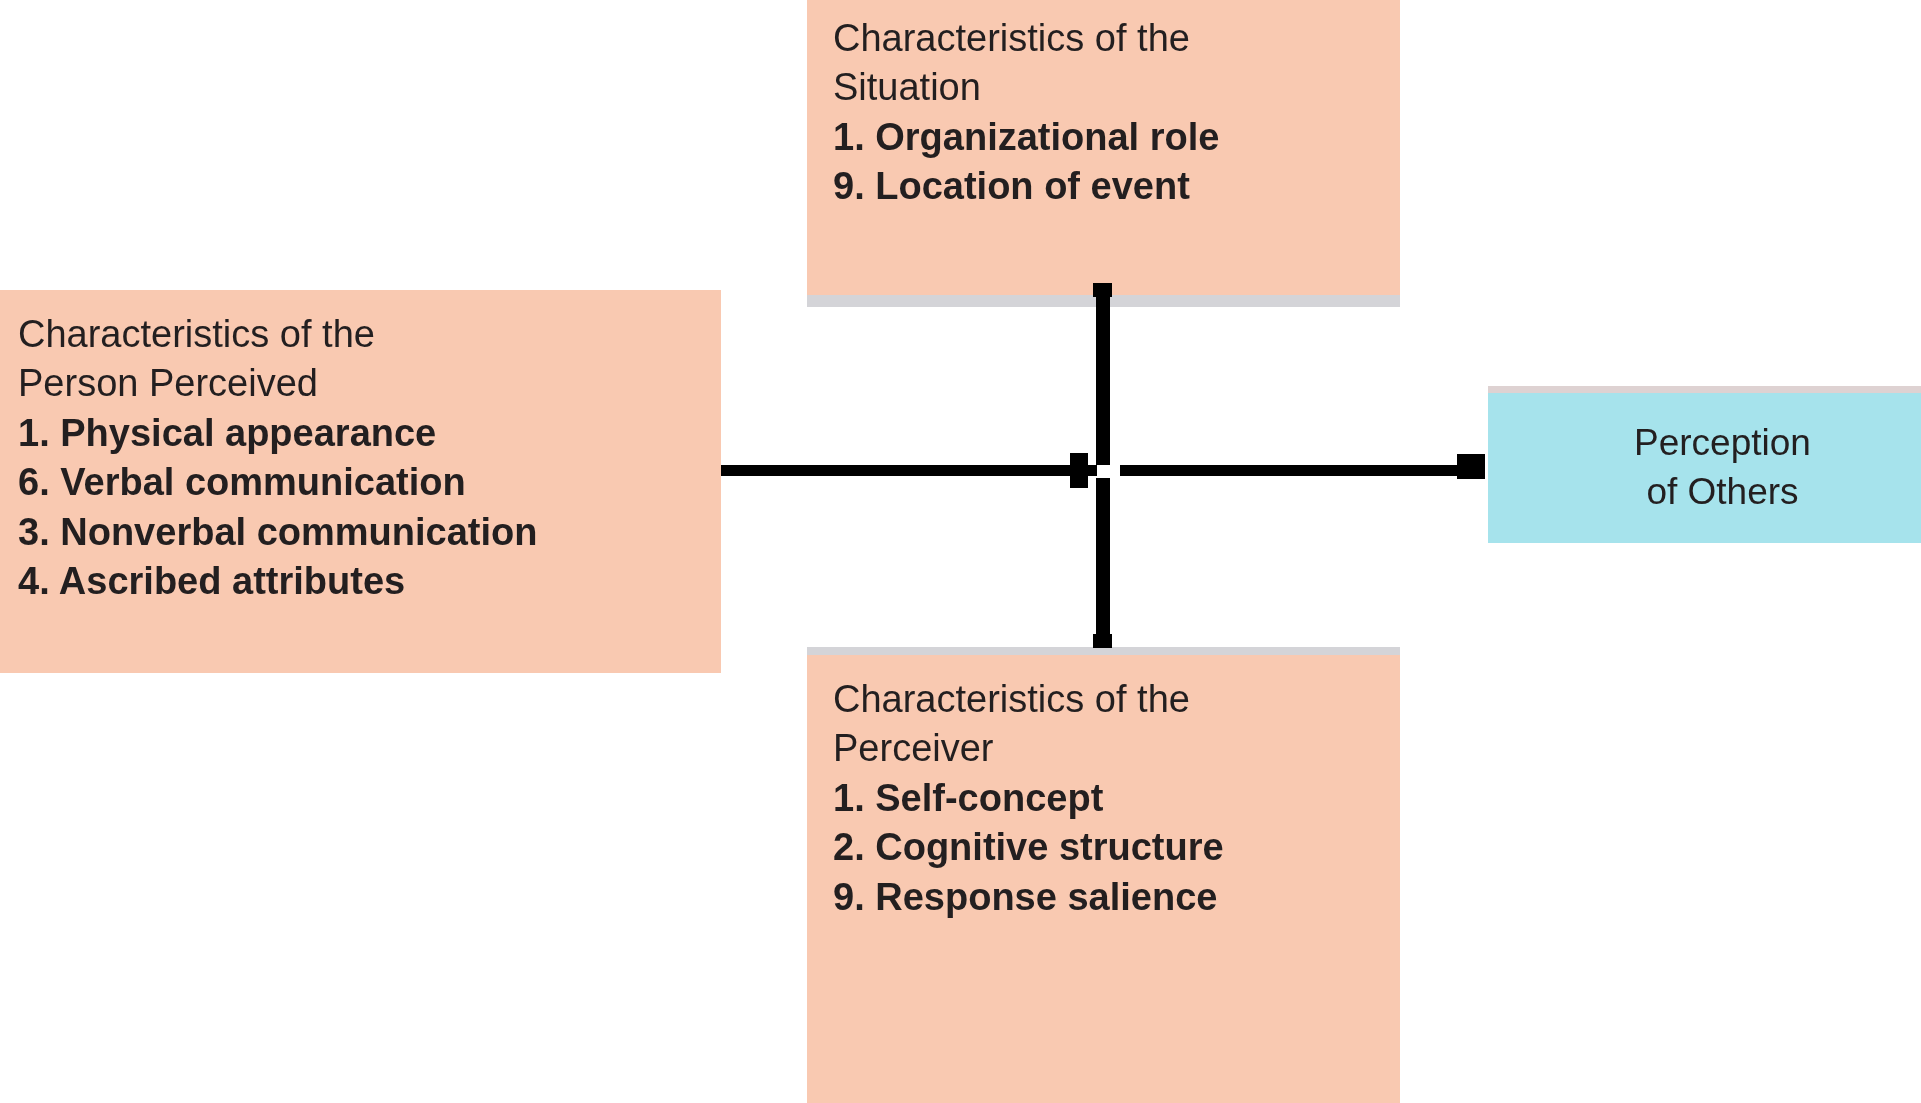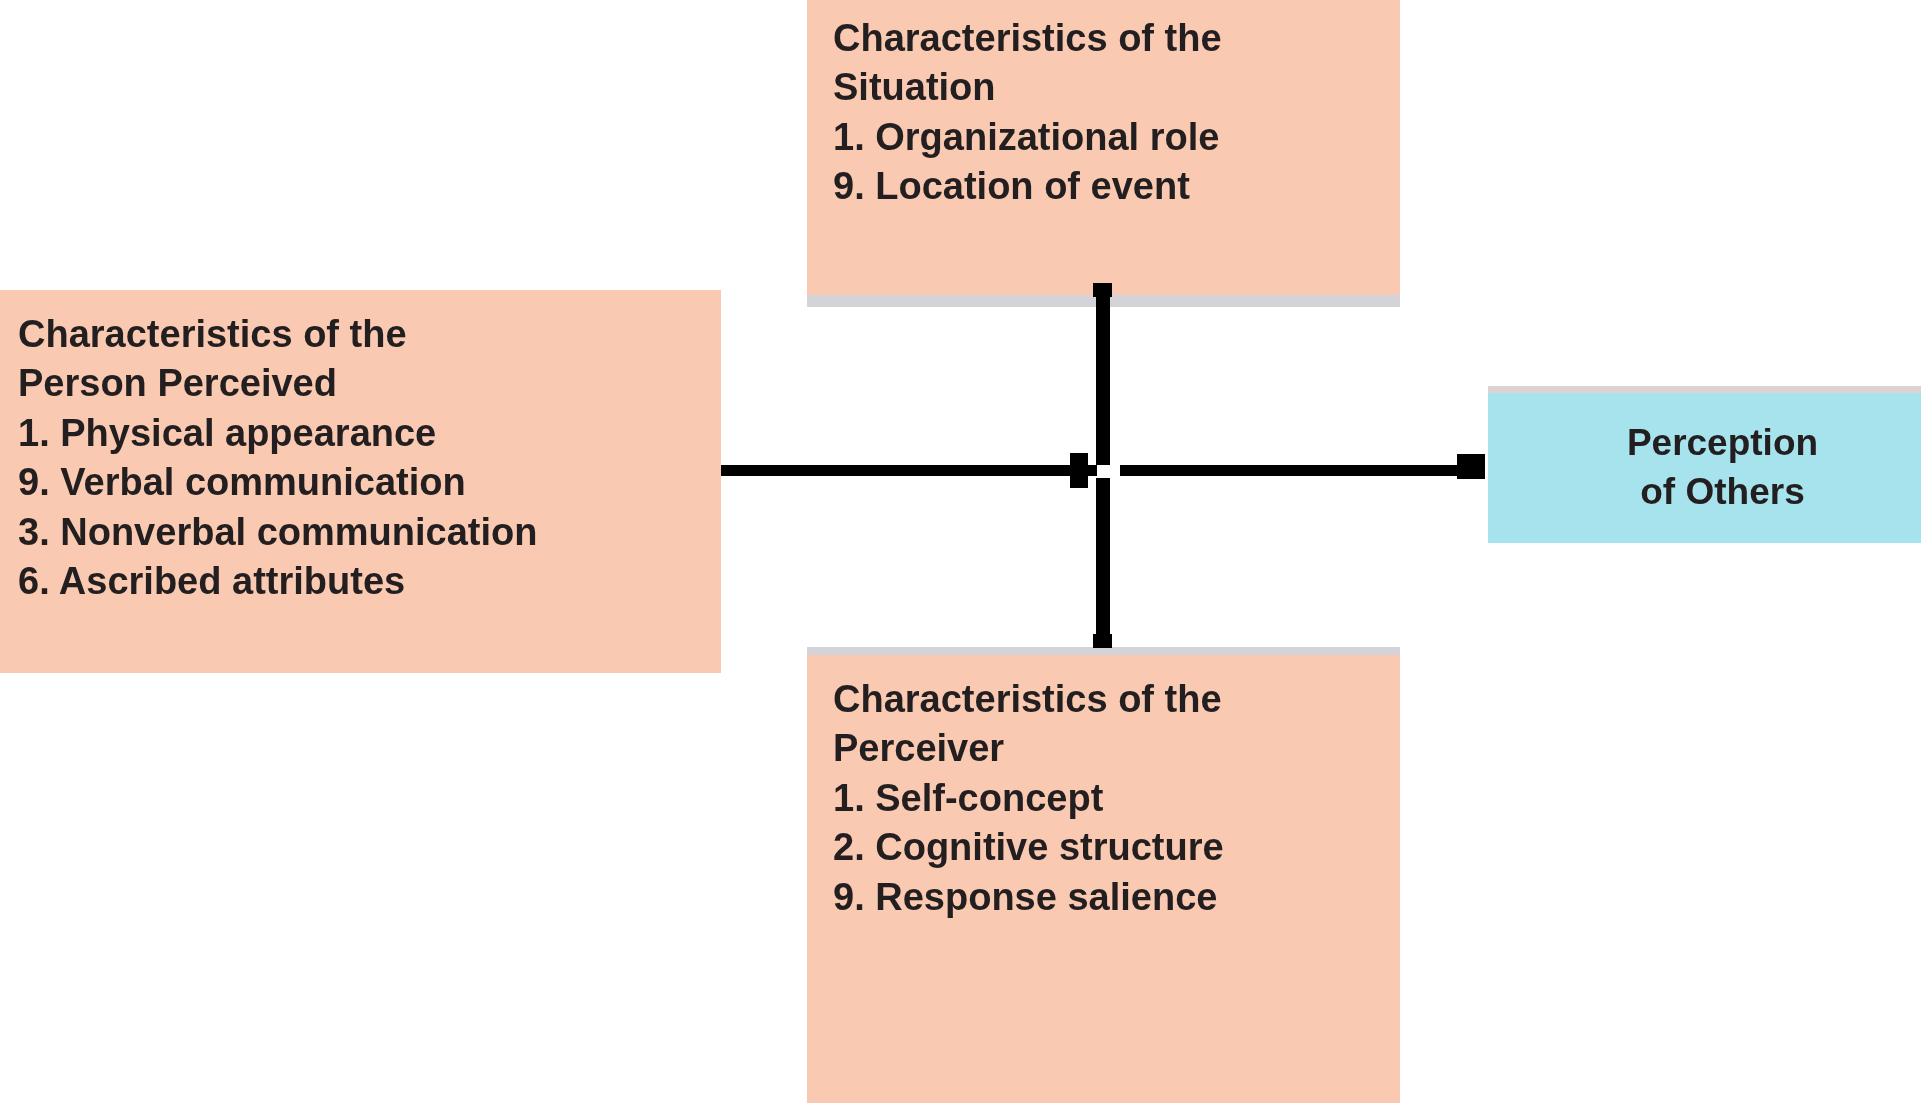--- a/index.html
+++ b/index.html
@@ -21,21 +21,21 @@
   }
 
   
   .box {
     position: absolute;
     box-sizing: border-box;
     line-height: 1.30;
     padding-left: 36px;
   }
   .box .title {
-    font-weight: bold;
+    font-weight: normal;
     display: block;
     white-space: pre-line;
   }
   .box .item {
     display: block;
     font-weight: bold;
     white-space: pre-line;
   }
 
   
@@ -125,23 +125,23 @@
     <span class="title">Characteristics of the
 Situation</span>
     <span class="item">1. Organizational role</span>
     <span class="item">9. Location of event</span>
   </div>
 
   <div class="box" id="box-person">
     <span class="title">Characteristics of the
 Person Perceived</span>
     <span class="item">1. Physical appearance</span>
-    <span class="item">9. Verbal communication</span>
+    <span class="item">6. Verbal communication</span>
     <span class="item">3. Nonverbal communication</span>
-    <span class="item">6. Ascribed attributes</span>
+    <span class="item">4. Ascribed attributes</span>
   </div>
 
   <div class="box" id="box-perceiver">
     <span class="title">Characteristics of the
 Perceiver</span>
     <span class="item">1. Self-concept</span>
     <span class="item">2. Cognitive structure</span>
     <span class="item">9. Response salience</span>
   </div>
 

